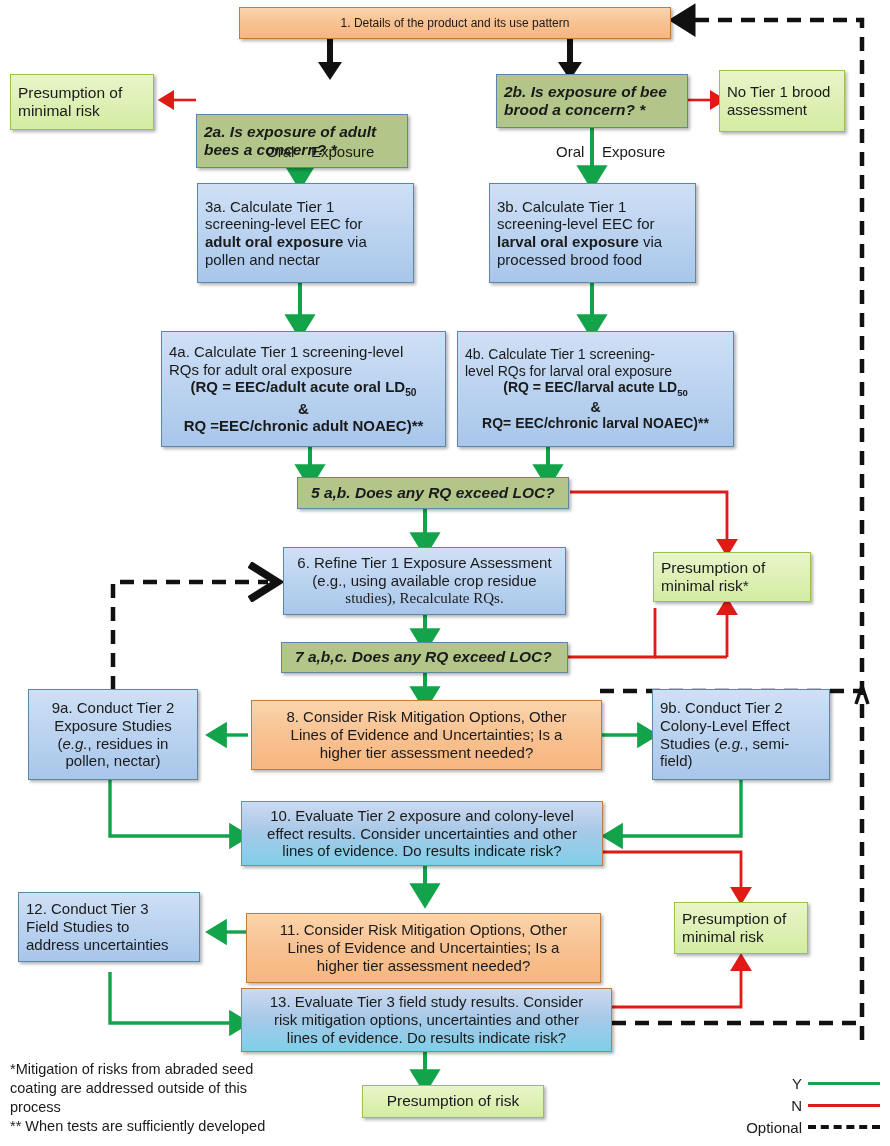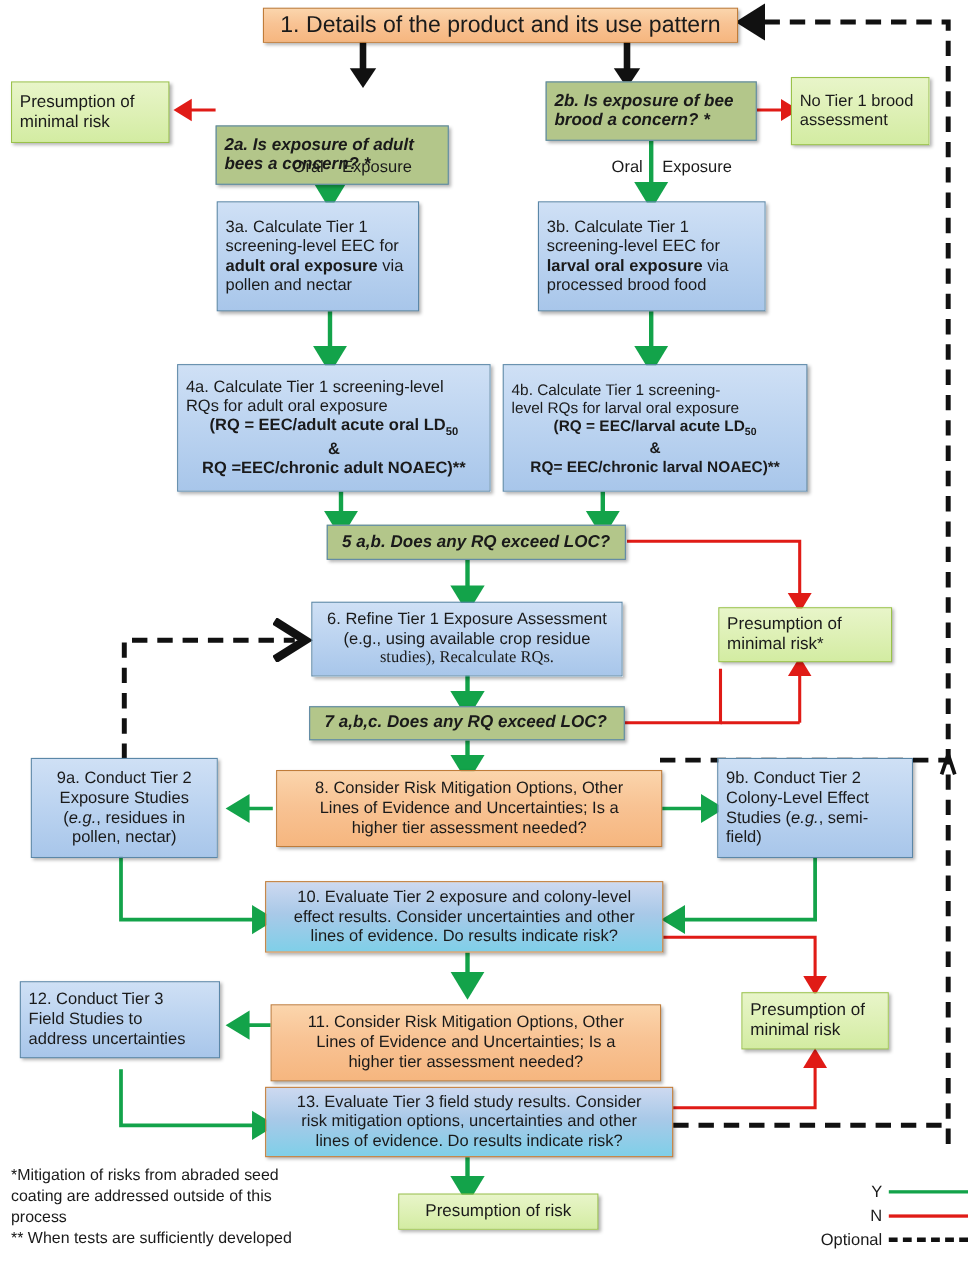--- a/index.html
+++ b/index.html
@@ -205,41 +205,41 @@
     </g>
     <g>
       <path d="M612,1023 L862,1023" stroke="#111111" stroke-width="4.5" fill="none" stroke-dasharray="14 9"></path>
     </g>
     <g>
       <path d="M600,691 L862,691" stroke="#111111" stroke-width="4.5" fill="none" stroke-dasharray="14 9"></path>
       <path d="M856,704 L862,686 L868,704" fill="none" stroke="#111111" stroke-width="3.4"></path>
     </g>
   </svg>
 
-  <div class="node orange" style="left:239px;top:7px;width:432px;height:32px;font-size:21px;">
+  <div class="node orange" style="left:239px;top:7px;width:432px;height:32px;font-size:12px;">
     <span class="txt">1. Details of the product and its use pattern</span>
   </div>
 
   <div class="node olive" style="left:196px;top:74px;width:212px;height:54px;font-size:15.5px;justify-content:flex-start;text-align:left;margin-top:40px;">
     <span class="txt ital">2a. Is exposure of adult bees a concern? *</span>
   </div>
 
   <div class="node olive" style="left:496px;top:74px;width:192px;height:54px;font-size:15.5px;justify-content:flex-start;text-align:left;">
     <span class="txt ital">2b. Is exposure of bee brood a concern? *</span>
   </div>
 
   <div class="node lightgreen" style="left:10px;top:74px;width:144px;height:56px;font-size:15.5px;justify-content:flex-start;text-align:left;">
     <span class="txt">Presumption of minimal risk</span>
   </div>
 
   <div class="node lightgreen" style="left:719px;top:70px;width:126px;height:62px;font-size:15px;justify-content:flex-start;text-align:left;">
     <span class="txt">No Tier 1 brood assessment</span>
   </div>
 
-  <div class="node blue" style="left:197px;top:183px;width:184px;height:100px;font-size:15px;justify-content:center;text-align:left;">
+  <div class="node blue" style="left:197px;top:183px;width:217px;height:100px;font-size:15px;justify-content:center;text-align:left;">
     <span class="txt">
       <span>3a. Calculate Tier 1</span><br>
       <span>screening-level EEC for</span><br>
       <span class="b">adult oral exposure</span><span> via</span><br>
       <span>pollen and nectar</span>
     </span>
   </div>
 
   <div class="node blue" style="left:489px;top:183px;width:207px;height:100px;font-size:15px;justify-content:flex-start;text-align:left;">
     <span class="txt">

